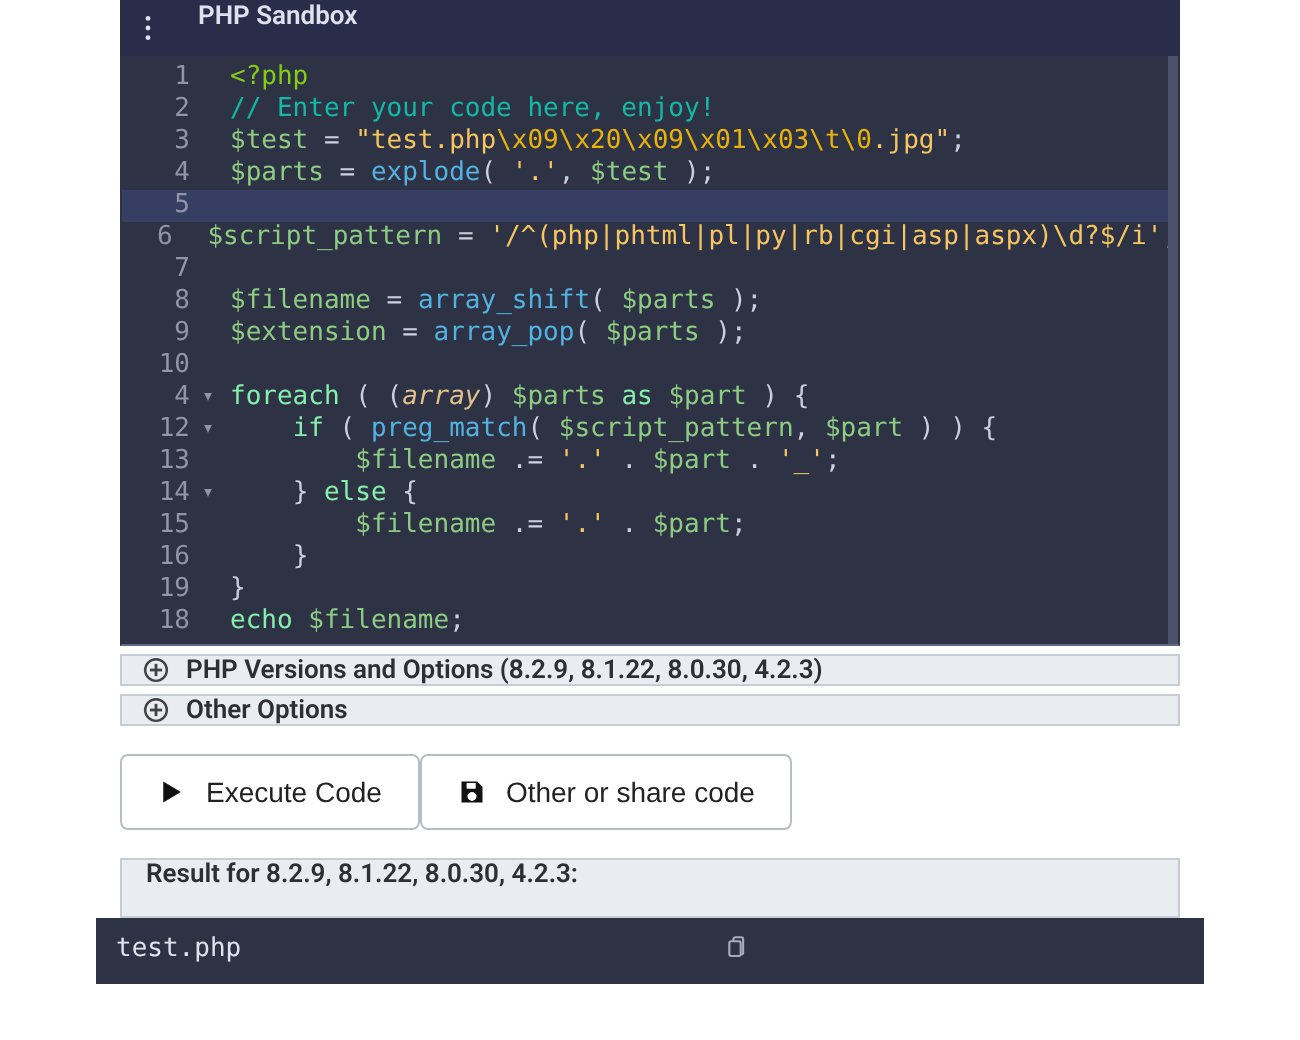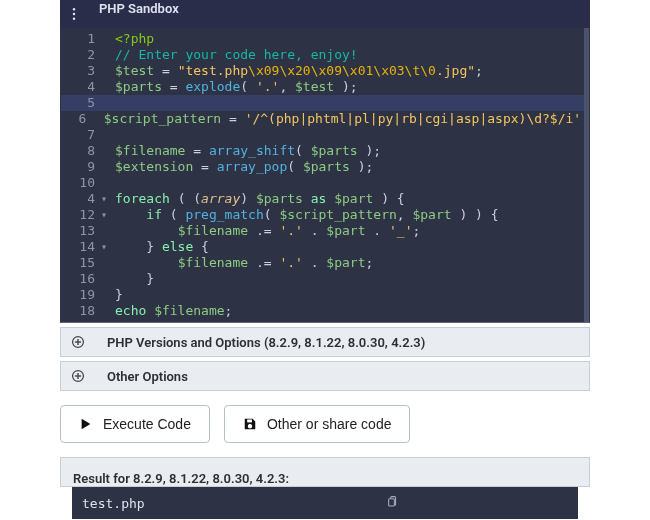--- a/index.html
+++ b/index.html
@@ -54,50 +54,50 @@
 .var   {color:#8ecb83}
 .kw    {color:#86efac}
 .str   {color:#f7c560}
 .esc   {color:#eab308}
 .fn    {color:#53b2e0}
 .pun   {color:#c9d0db}
 .cast  {color:#e2c08d;font-style:italic}
 
 
 .acc{
-  display:flex;align-items:center;gap:22px;
+  display:flex;align-items:center;gap:8px;
   margin:4px 60px 0 60px;
-  height:30px;padding:0 10px;
+  height:16px;padding:0 10px;
   background:#e9ecf1;border:1px solid #c7ccd7;
   font-weight:600;color:#2d2f36;
   cursor:pointer;
 }
 .plus-icon{width:14px;height:14px;display:inline-flex;align-items:center;justify-content:center}
 .plus-icon svg{width:14px;height:14px}
 
 
-.actions{display:flex;gap:14px;margin:14px 60px 14px 60px}
+.actions{display:flex;margin:14px 60px 14px 60px}
 .btn{
   display:inline-flex;align-items:center;gap:10px;
   height:38px;padding:0 18px;
   border:1px solid #b7bdc9;border-radius:4px;background:#fff;
   font-size:14px;color:#222;cursor:pointer;
 }
 .btn .icon{display:inline-flex;align-items:center;justify-content:center}
 .btn .icon svg{width:14px;height:14px}
 
 
 .res-head{
-  margin:0 60px;height:30px;display:flex;align-items:flex-end;padding:0 12px;
+  margin:0 60px;height:30px;display:flex;align-items:flex-start;padding:0 12px;
   background:#e9ecf1;border:1px solid #c7ccd7;font-weight:600;color:#2d2f36;
 }
 .res-body{
-  margin:0 72px;background:#2d3344;color:#dfe3ee;
+  margin:0 48px;background:#2d3344;color:#dfe3ee;
   font-family:Menlo,Consolas,Monaco,monospace;font-size:13px;
-  padding:8px 10px;min-height:30px;display:flex;align-items:center;gap:240px;
+  padding:8px 10px;min-height:30px;display:flex;align-items:flex-start;gap:240px;
 }
 .copy-icon{opacity:.75}
 </style>
 </head>
 <body>
 
 <div class="wrap">
 
   <div class="ed-header">
     <span class="ed-dots">

